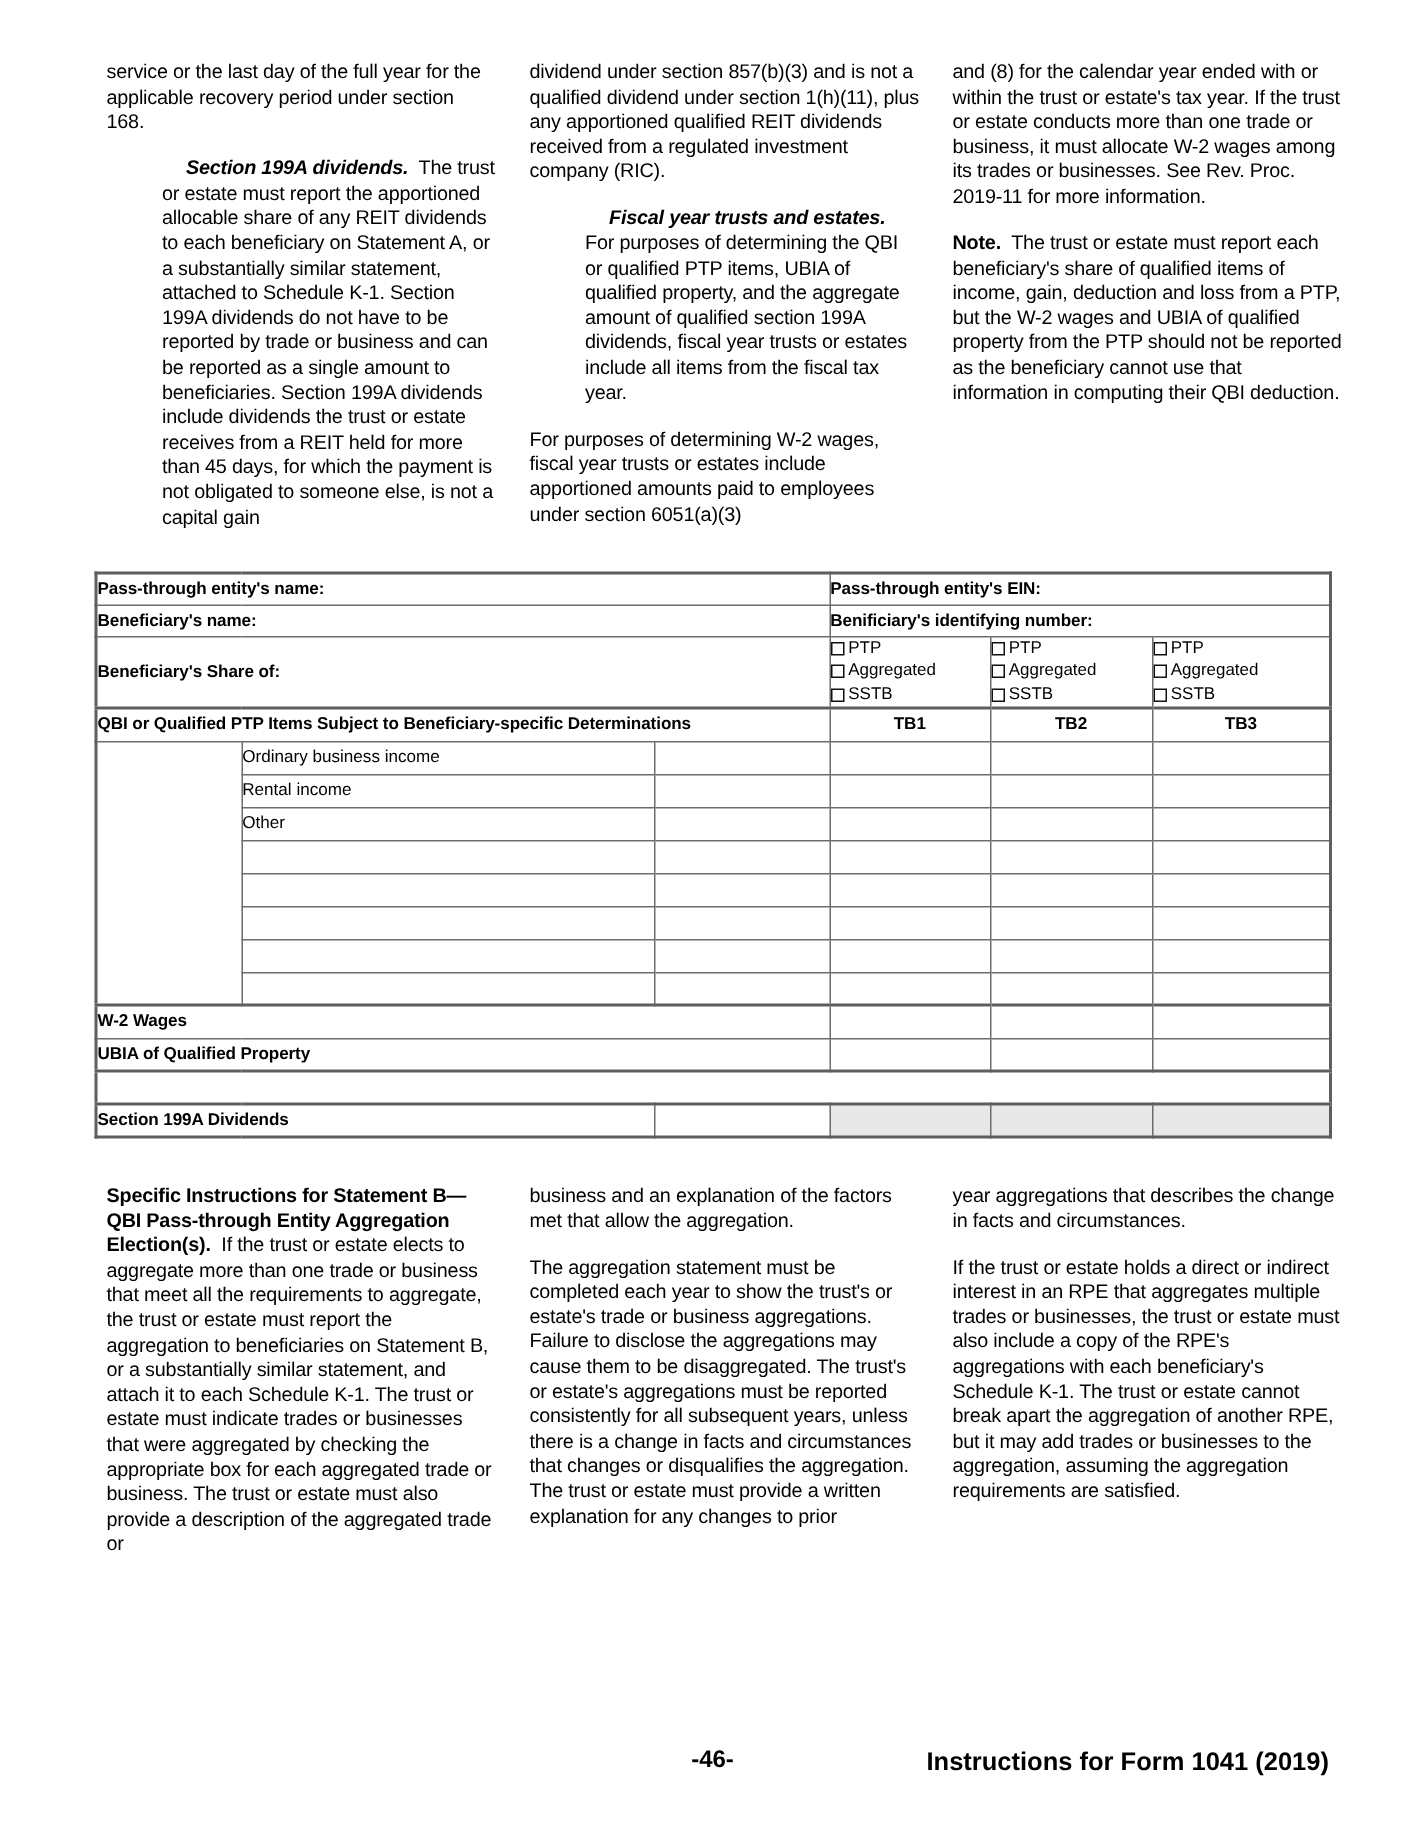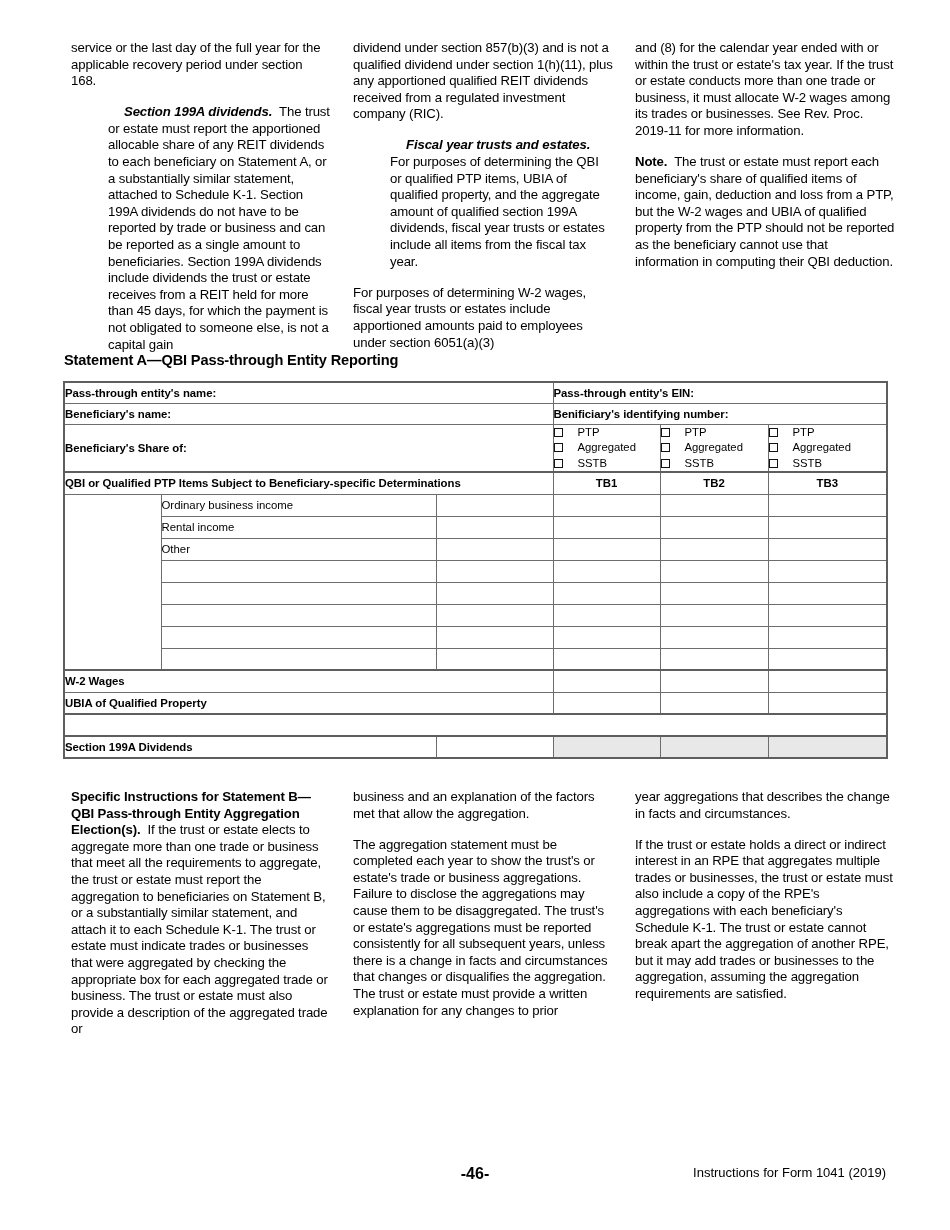--- a/index.html
+++ b/index.html
@@ -116,21 +116,20 @@
   }
 
   .cbgroup {
     padding: 5px 0 5px 5px;
     line-height: 15.5px;
   }
   .cbline {
     display: flex;
     align-items: center;
     white-space: nowrap;
-    gap: 12px;
   }
   .cbox {
     display: inline-block;
     width: 9px;
     height: 9px;
     border: 1px solid #111;
     background: #fff;
     margin-right: 3px;
     flex: 0 0 9px;
   }
@@ -153,22 +152,22 @@
     left: 0;
     width: 822px;
     text-align: center;
     font-size: 16px;
     font-weight: bold;
   }
   .footer-right {
     position: absolute;
     right: 0;
     top: 0;
-    font-size: 13px;
-    font-weight: normal;
+    font-size: 17px;
+    font-weight: bold;
   }
 </style>
 </head>
 <body>
 
 <div class="page">
 
   <div class="cols top">
 
     <div class="col">
@@ -182,21 +181,20 @@
       <p class="para">For purposes of determining W-2 wages, fiscal year trusts or estates include apportioned amounts paid to employees under section 6051(a)(3)</p>
     </div>
 
     <div class="col">
       <p class="para">and (8) for the calendar year ended with or within the trust or estate's tax year. If the trust or estate conducts more than one trade or business, it must allocate W-2 wages among its trades or businesses. See Rev. Proc. 2019-11 for more information.</p>
       <p class="para"><span class="lead-b">Note.</span>&nbsp; <span>The trust or estate must report each beneficiary's share of qualified items of income, gain, deduction and loss from a PTP, but the W-2 wages and UBIA of qualified property from the PTP should not be reported as the beneficiary cannot use that information in computing their QBI deduction.</span></p>
     </div>
 
   </div>
 
-  <div class="stmt-heading">Statement A—QBI Pass-through Entity Reporting</div>
 
   <div class="tbl-wrap">
     <table class="stmt outer">
       <colgroup>
         <col style="width:97px">
         <col style="width:275px">
         <col style="width:117px">
         <col style="width:107px">
         <col style="width:108px">
         <col style="width:119px">

